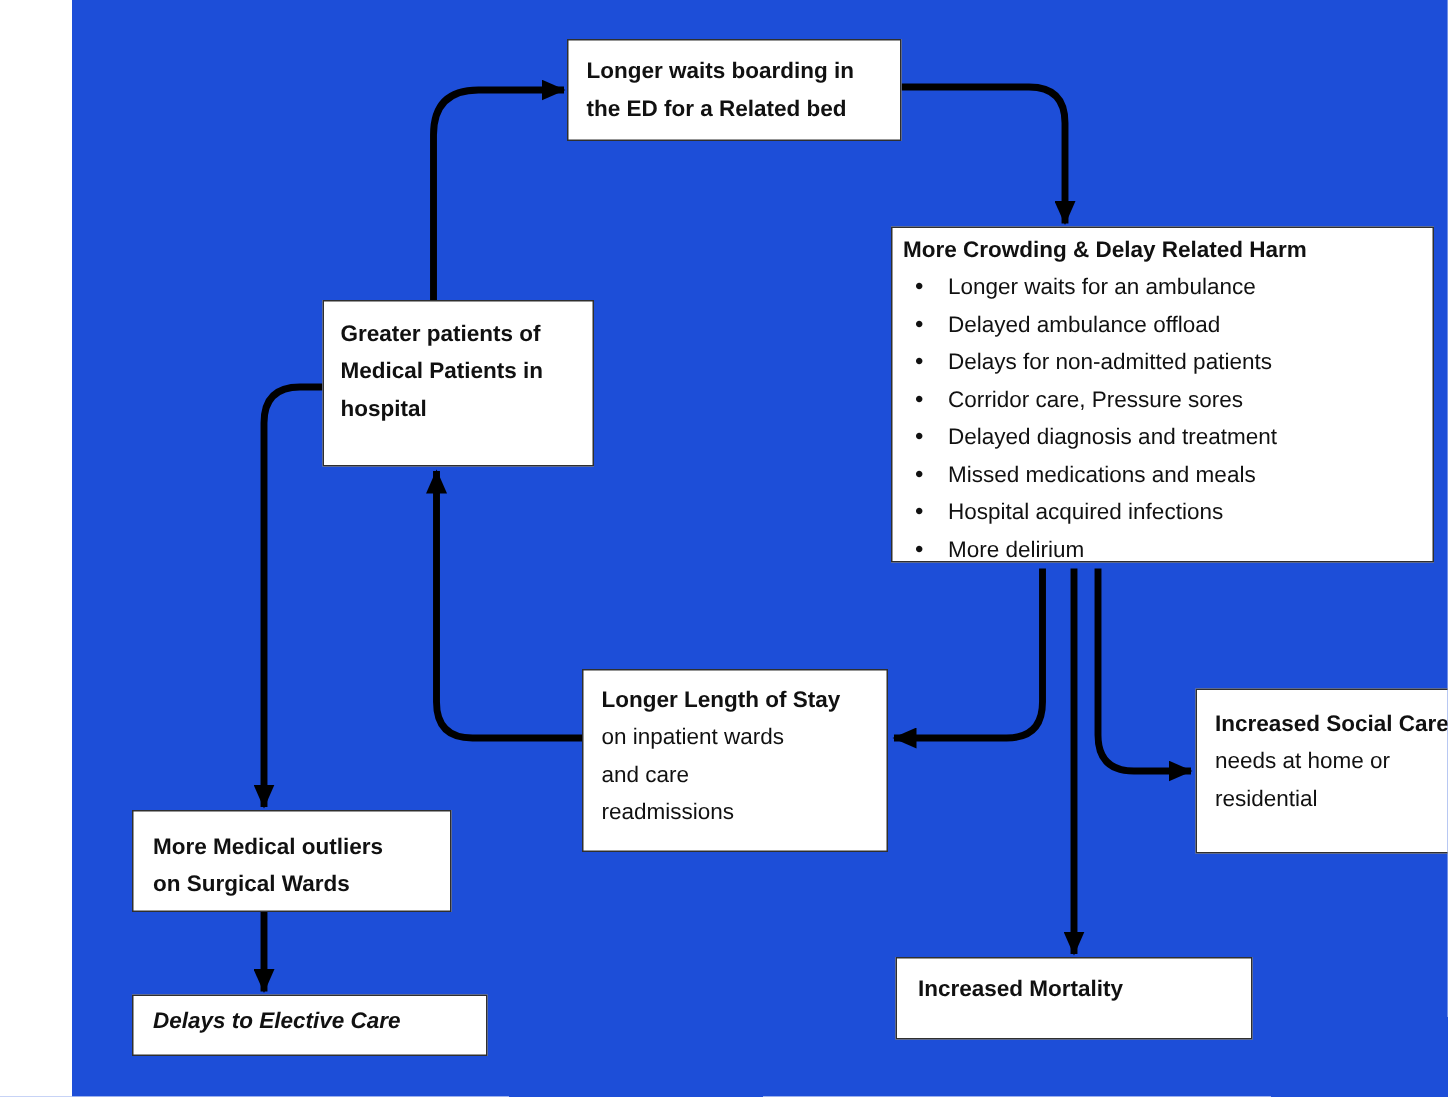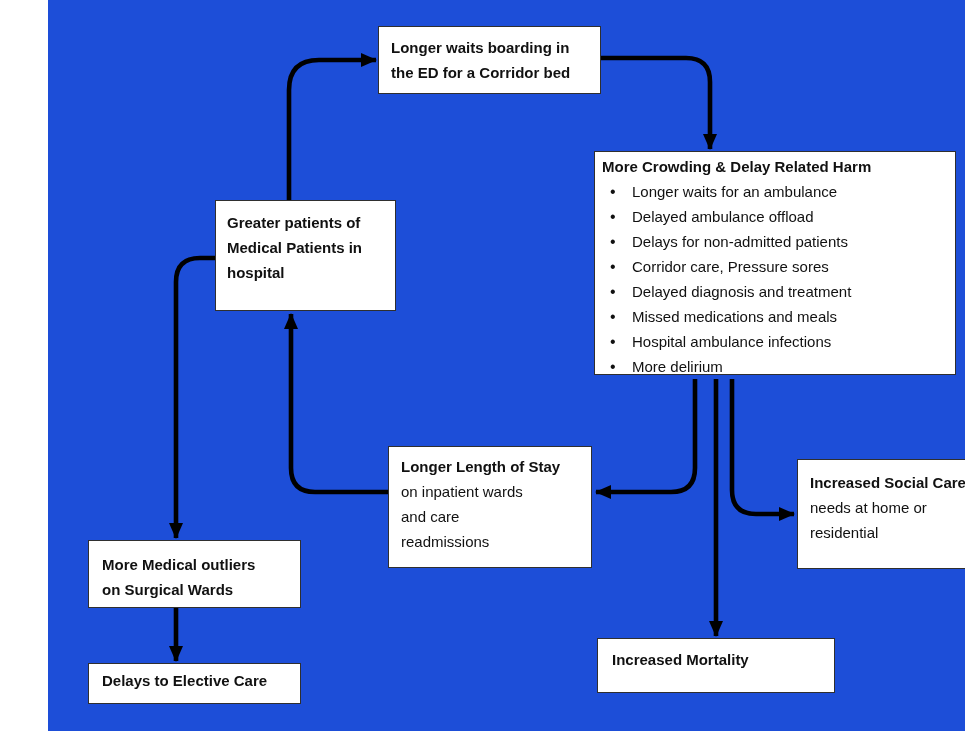--- a/index.html
+++ b/index.html
@@ -30,21 +30,21 @@
   .bold { font-weight: bold; }
 
   
   #box-ed-boarding    { left: 330px; top: 26px;  width: 223px; height: 68px;  padding: 8px 6px 0 12px; }
   #box-crowding       { left: 546px; top: 151px; width: 362px; height: 224px; padding: 2px 4px 0 0; }
   #box-greater-numbers{ left: 167px; top: 200px; width: 181px; height: 111px; padding: 9px 6px 0 11px; }
   #box-length-of-stay { left: 340px; top: 446px; width: 204px; height: 122px; padding: 7px 6px 0 12px; }
   #box-social-care    { left: 749px; top: 459px; width: 194px; height: 110px; padding: 10px 6px 0 12px; }
   #box-mortality      { left: 549px; top: 638px; width: 238px; height: 55px;  padding: 8px 6px 0 14px; }
   #box-outliers       { left: 40px;  top: 540px; width: 213px; height: 68px;  padding: 11px 6px 0 13px; }
-  #box-elective       { left: 40px;  top: 663px; width: 213px; height: 41px;  padding: 4px 6px 0 13px; }
+  #box-elective       { left: 40px;  top: 663px; width: 237px; height: 41px;  padding: 4px 6px 0 13px; font-style: italic; }
 
   
   #box-crowding .title { font-weight: bold; padding-left: 7px; }
   #box-crowding ul { list-style: none; margin: 0; padding: 0; }
   #box-crowding li { display: flex; align-items: baseline; }
   #box-crowding .dot { width: 22px; margin-left: 15px; font-size: 16px; flex: 0 0 22px; }
 
   path.edge {
     fill: none;
     stroke: #000000;
@@ -67,21 +67,21 @@
     <path class="edge" d="M 647 379 V 468 Q 647 492 623 492 H 548" marker-end="url(#ah)"></path>
     <path class="edge" d="M 668 379 V 636" marker-end="url(#ah)"></path>
     <path class="edge" d="M 684 379 V 490 Q 684 514 708 514 H 746" marker-end="url(#ah)"></path>
     <path class="edge" d="M 340 492 H 267 Q 243 492 243 468 V 314" marker-end="url(#ah)"></path>
     <path class="edge" d="M 167 258 H 152 Q 128 258 128 282 V 538" marker-end="url(#ah)"></path>
     <path class="edge" d="M 128 608 V 661" marker-end="url(#ah)"></path>
   </svg>
 
   <div class="box bold" id="box-ed-boarding">
     <div class="line">Longer waits boarding in</div>
-    <div class="line">the ED for a Corridor bed</div>
+    <div class="line">the ED for a Related bed</div>
   </div>
 
   <div class="box" id="box-crowding">
     <div class="title">More Crowding &amp; Delay Related Harm</div>
     <ul>
       <li>
         <span class="dot">•</span>
         <span>Longer waits for an ambulance</span>
       </li>
       <li>
@@ -99,21 +99,21 @@
       <li>
         <span class="dot">•</span>
         <span>Delayed diagnosis and treatment</span>
       </li>
       <li>
         <span class="dot">•</span>
         <span>Missed medications and meals</span>
       </li>
       <li>
         <span class="dot">•</span>
-        <span>Hospital ambulance infections</span>
+        <span>Hospital acquired infections</span>
       </li>
       <li>
         <span class="dot">•</span>
         <span>More delirium</span>
       </li>
     </ul>
   </div>
 
   <div class="box bold" id="box-greater-numbers">
     <div class="line">Greater patients of</div>

